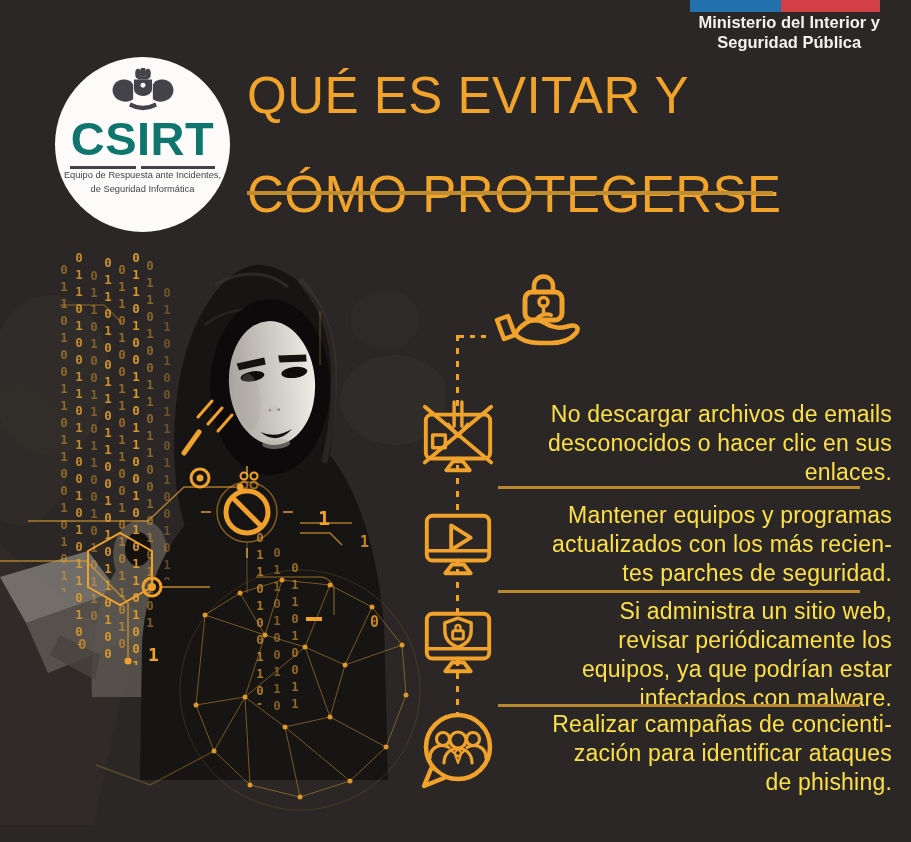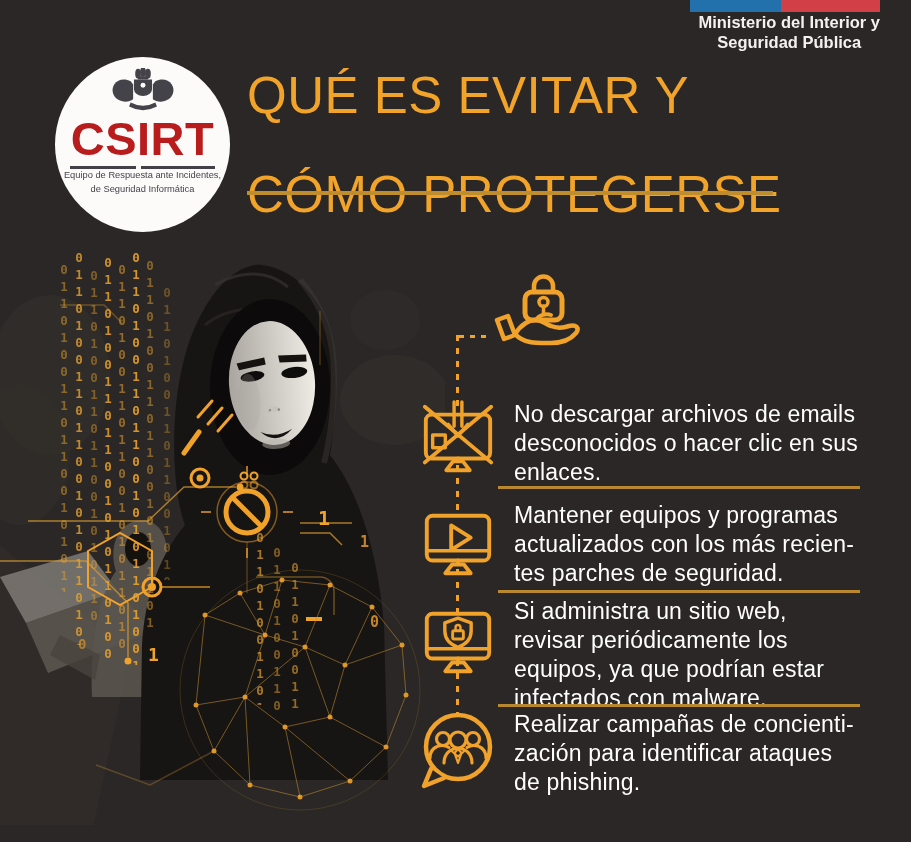--- a/index.html
+++ b/index.html
@@ -10,21 +10,21 @@
   .flag-bar{position:absolute;top:0;height:12px;}
   .flag-blue{left:690px;width:91px;background:#2270AC;}
   .flag-red{left:781px;width:99px;background:#D33F47;}
   .ministry{position:absolute;right:31px;top:12px;text-align:center;color:#F4F2F0;
             font-size:16.5px;font-weight:bold;line-height:1.22;white-space:pre-line;}
 
   
   .logo{position:absolute;left:55px;top:57px;width:175px;height:175px;border-radius:50%;
         background:#FCFBFA;display:flex;flex-direction:column;align-items:center;}
   .logo-emblem{margin-top:11px;width:78px;height:46px;}
-  .logo-acronym{font-size:47px;font-weight:bold;color:#b91c1c;line-height:1;margin-top:1px;letter-spacing:.5px;}
+  .logo-acronym{font-size:47px;font-weight:bold;color:#0f766e;line-height:1;margin-top:1px;letter-spacing:.5px;}
   .logo-divider{margin-top:4px;display:flex;gap:5px;}
   .logo-divider span{height:3px;background:#434147;display:block;}
   .logo-divider .d1{width:66px}.logo-divider .d2{width:74px}
   .logo-tagline{font-size:9.3px;color:#45434A;text-align:center;line-height:1.5;white-space:pre-line;}
 
   
   .title{position:absolute;left:247px;top:69px;color:#F1A32A;font-size:51px;line-height:54px;letter-spacing:.5px;}
   .title .l1{font-weight:400;}
   .title .l2{font-weight:400;margin-top:45px;}
   .title-underline{position:absolute;left:247px;top:191px;width:526px;height:4px;background:#BF8D2E;}
@@ -32,22 +32,22 @@
   
   .sec-heading{position:absolute;left:601px;top:276px;color:#FBFAF8;font-weight:bold;
                font-size:26.5px;line-height:33px;white-space:pre-line;letter-spacing:.3px;}
   .hand-lock{position:absolute;left:490px;top:267px;width:100px;height:95px;}
   .dash-v{position:absolute;left:456px;top:335px;width:3px;height:391px;
           background:repeating-linear-gradient(to bottom,#F0A22B 0 6px,transparent 6px 13px);}
   .dash-h{position:absolute;left:459px;top:335px;width:29px;height:3px;
           background:repeating-linear-gradient(to right,#F0A22B 0 5px,transparent 5px 11px);}
 
   .item-icon{position:absolute;z-index:3;}
-  .item-text{position:absolute;left:514px;width:378px;color:#ffffff;font-size:23px;
-             line-height:29px;white-space:pre-line;letter-spacing:.2px;}
+  .item-text{position:absolute;left:514px;width:378px;color:#fde047;font-size:23px;
+             line-height:29px;white-space:pre-line;letter-spacing:.2px;text-align:right;}
   .sep{position:absolute;left:498px;width:362px;height:3px;background:#B9872D;}
 
   
   .art{position:absolute;left:0;top:225px;width:445px;height:600px;z-index:0;}
   .binary-col{position:absolute;writing-mode:vertical-rl;text-orientation:upright;z-index:1;
               font-family:"DejaVu Sans Mono",monospace;font-size:12.5px;font-weight:bold;
               color:#E9A32E;letter-spacing:2px;overflow:hidden;line-height:1;}
   .c1{left:57px;top:262px;height:330px;opacity:.5;}
   .c2{left:72px;top:250px;height:395px;opacity:.8;}
   .c3{left:87px;top:268px;height:360px;opacity:.45;}

